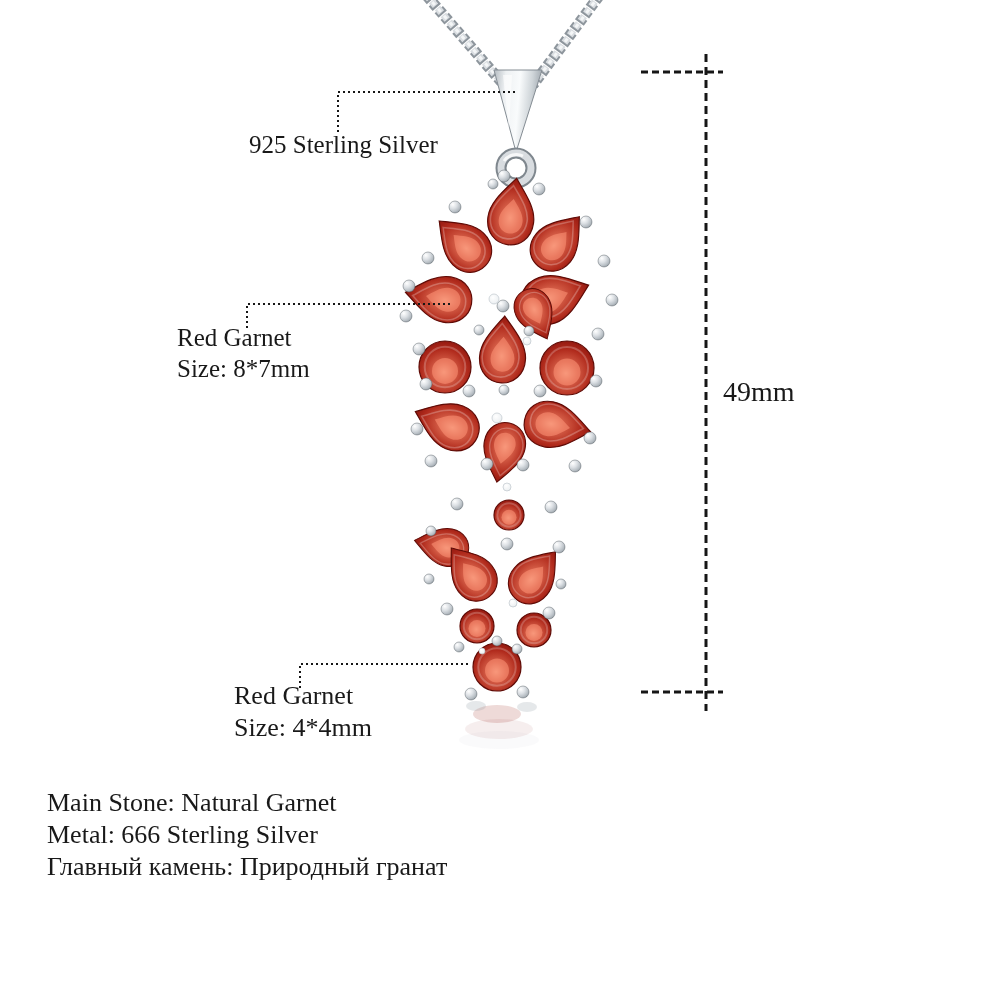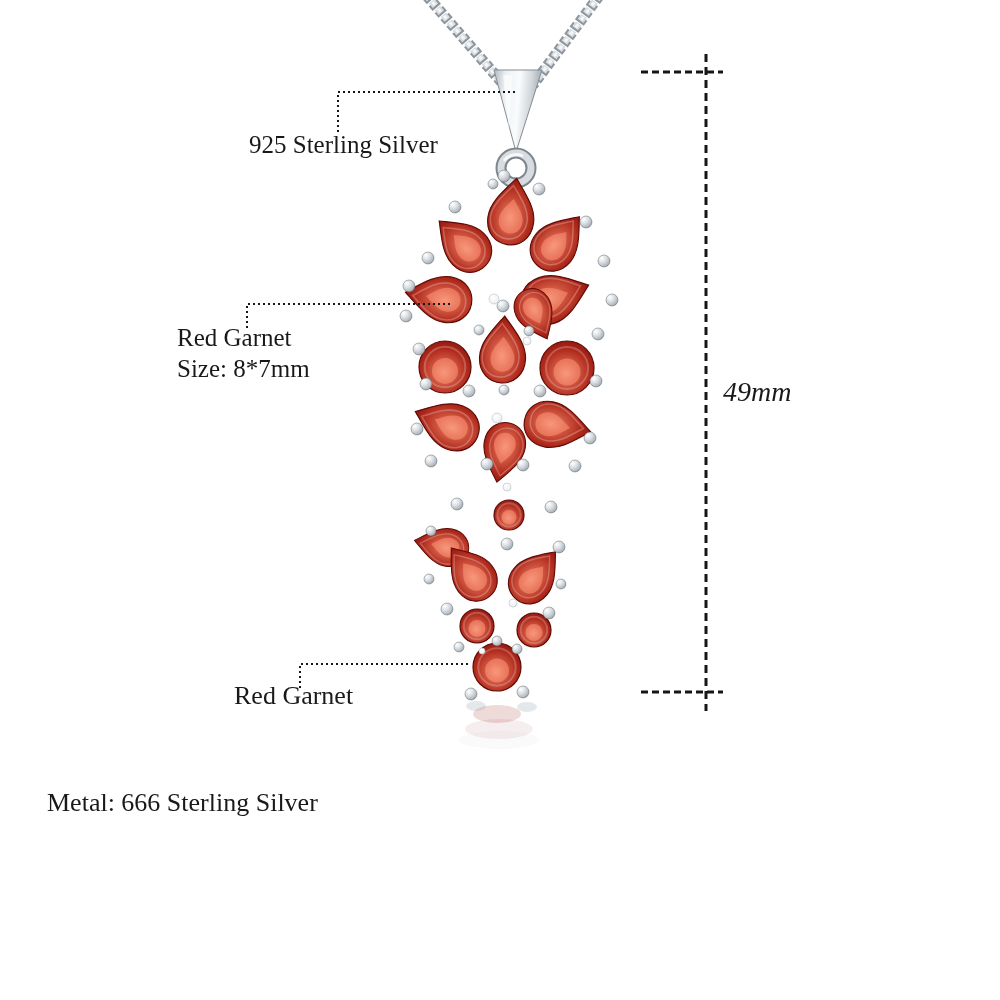--- a/index.html
+++ b/index.html
@@ -4,21 +4,21 @@
 <style>
   html,body{margin:0;padding:0;background:#ffffff;}
   #canvas{
     position:relative;width:1000px;height:1000px;background:#ffffff;
     overflow:hidden;font-family:"Liberation Serif","DejaVu Serif",serif;
   }
   #scene{position:absolute;left:0;top:0;width:1000px;height:1000px;}
   .lbl{position:absolute;color:#191919;}
   #lbl-silver{left:249px;top:131px;font-size:25px;}
   #lbl-g1{left:177px;top:322px;font-size:25px;line-height:31px;}
-  #lbl-49{left:723px;top:376px;font-size:28px;font-style:italic;}
+  #lbl-49{left:723px;top:376px;font-size:28px;}
   #lbl-g2{left:234px;top:680px;font-size:26px;line-height:32px;}
   #specs{left:47px;top:787px;font-size:26px;line-height:32px;}
 </style>
 </head>
 <body>
 
 <div id="canvas">
 
   <svg id="scene" viewBox="0 0 1000 1000">
     <defs>
@@ -244,19 +244,22 @@
 
   <div class="lbl" id="lbl-g1">
     <div>Red Garnet</div>
     <div>Size: 8*7mm</div>
   </div>
 
   <div class="lbl" id="lbl-49">49mm</div>
 
   <div class="lbl" id="lbl-g2">
     <div>Red Garnet</div>
+    <div>Size: 4*4mm</div>
   </div>
 
   <div class="lbl" id="specs">
+    <div>Main Stone: Natural Garnet</div>
     <div>Metal: 666 Sterling Silver</div>
+    <div>Главный камень: Природный гранат</div>
   </div>
 
 </div>
 
 </body></html>

